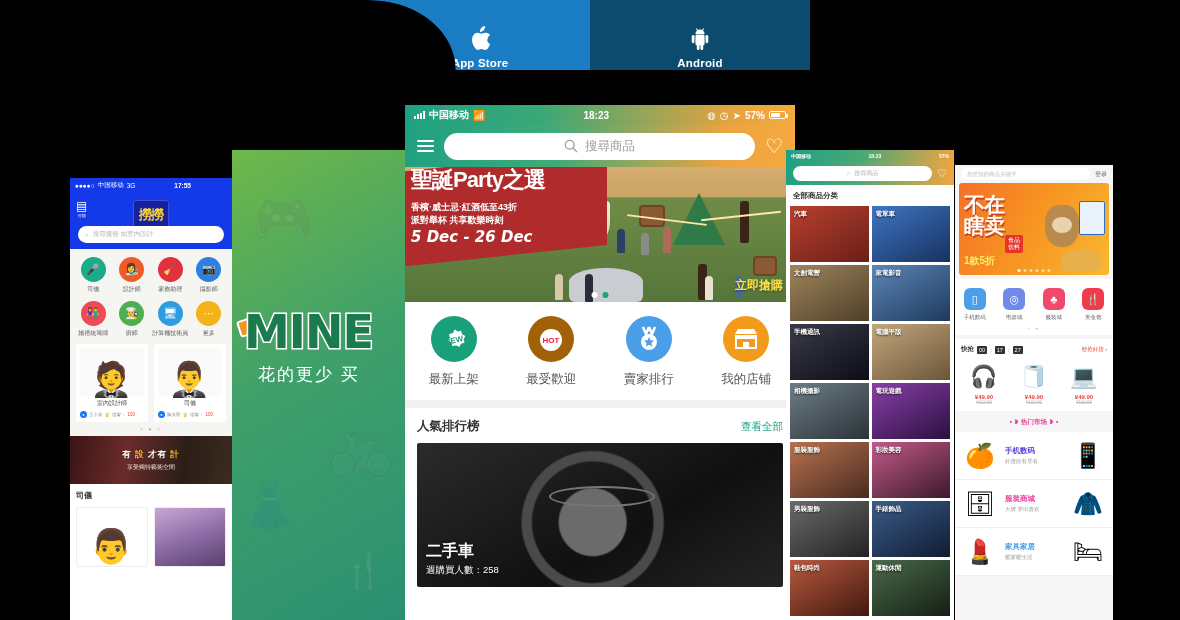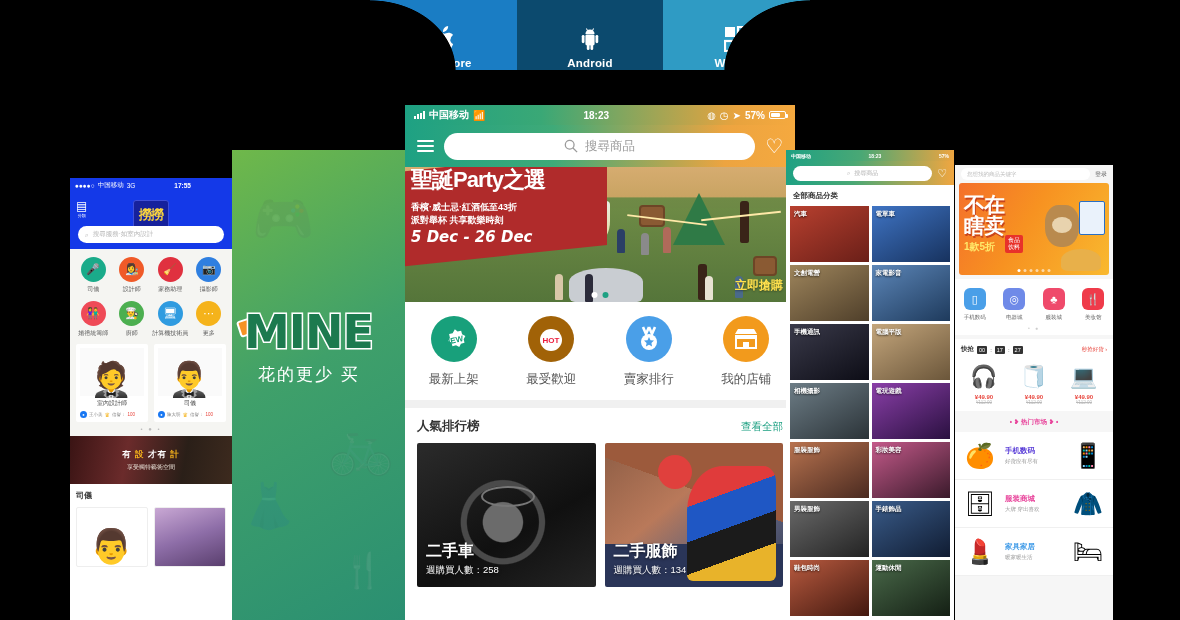--- a/index.html
+++ b/index.html
@@ -200,21 +200,21 @@
   .p5 { left: 955px; top: 165px; width: 158px; height: 455px; background: #f6f6f6; }
   .p5 .top { height: 18px; background: #f6f6f6; display: flex; align-items: center;
              padding: 0 6px; gap: 5px; }
   .p5 .sfield { flex: 1; height: 12px; background: #fff; border-radius: 6px; font-size: 5.5px;
                 color: #bbb; display: flex; align-items: center; padding: 0 6px; }
   .p5 .login { font-size: 6px; color: #555; }
   .p5 .hero { height: 92px; margin: 0 4px; border-radius: 3px; position: relative; overflow: hidden;
               background: linear-gradient(120deg,#f4702a,#f79221 45%,#f9b92f); }
   .p5 .hero .big { position: absolute; left: 5px; top: 11px; color: #fff; font-size: 21px;
                    font-weight: 800; line-height: 21px; letter-spacing: -1px; text-shadow: 1px 2px 0 #c8441c; }
-  .p5 .hero .small { position: absolute; left: 5px; top: 57px; color: #ffe96a; font-size: 10px; font-weight: 800; }
+  .p5 .hero .small { position: absolute; left: 5px; top: 71px; color: #ffe96a; font-size: 10px; font-weight: 800; }
   .p5 .hero .sq { position: absolute; right: 30px; top: 22px; width: 34px; height: 42px;
                   background: #b98a4e; border-radius: 40% 40% 45% 45%; }
   .p5 .hero .sq::after { content: ""; position: absolute; left: 7px; top: 12px; width: 20px; height: 16px;
                   background: #e8d3ae; border-radius: 50%; }
   .p5 .hero .box { position: absolute; right: 4px; top: 18px; width: 26px; height: 34px;
                    background: #eaf2fb; border: 1.5px solid #2a6fc4; border-radius: 2px; }
   .p5 .hero .tagbox { position: absolute; left: 46px; top: 52px; background: #e8322a; color: #fff;
                       font-size: 6px; padding: 2px 3px; border-radius: 2px; line-height: 7px; text-align: center; }
   .p5 .hero .snack { position: absolute; right: 8px; bottom: 4px; width: 40px; height: 22px;
                      background: #e8b04a; border-radius: 50% 50% 20% 20%; }
@@ -270,33 +270,20 @@
           <rect x="18" y="8.5" width="3" height="9" rx="1.5" fill="#fff"></rect>
           <rect x="8.5" y="19" width="3" height="6" rx="1.5" fill="#fff"></rect>
           <rect x="12.5" y="19" width="3" height="6" rx="1.5" fill="#fff"></rect>
           <path d="M7 7.5a5 5 0 0110 0z" fill="#fff"></path>
           <line x1="8" y1="1.5" x2="9.5" y2="4" stroke="#fff" stroke-width="1.1"></line>
           <line x1="16" y1="1.5" x2="14.5" y2="4" stroke="#fff" stroke-width="1.1"></line>
         </svg>
       </span>
       <span class="tlabel">Android</span>
     </div>
-    <div class="tab tab-wechat">
-      <span class="glyph">
-        <svg width="26" height="26" viewBox="0 0 26 26">
-          <rect x="1" y="1" width="10" height="10" fill="#fff"></rect>
-          <rect x="14" y="1" width="11" height="11" fill="none" stroke="#fff" stroke-width="2.2"></rect>
-          <rect x="1" y="15" width="11" height="10" fill="none" stroke="#fff" stroke-width="2.2"></rect>
-          <rect x="15" y="15" width="3" height="10" fill="#fff"></rect>
-          <rect x="20" y="15" width="2" height="5" fill="#fff"></rect>
-          <rect x="20" y="21" width="5" height="4" fill="#fff"></rect>
-        </svg>
-      </span>
-      <span class="tlabel">WeChar</span>
-    </div>
   </div>
 
   <div class="phone p1">
     <div class="sbar">
       <span>●●●●○</span>
       <span>中国移动</span>
       <span>3G</span>
       <span class="mid">17:55</span>
     </div>
     <div class="hdr">
@@ -519,26 +506,20 @@
         <div class="rtitle">人氣排行榜</div>
         <div class="rmore">查看全部</div>
       </div>
       <div class="rcards">
         <div class="rcard rc-car">
           <div class="ov">
             <div class="ct">二手車</div>
             <div class="cs">週購買人數：258</div>
           </div>
         </div>
-        <div class="rcard rc-cloth">
-          <div class="ov">
-            <div class="ct">二手服飾</div>
-            <div class="cs">週購買人數：134</div>
-          </div>
-        </div>
       </div>
     </div>
   </div>
 
   <div class="phone p4">
     <div class="sbar">
       <span>中国移动</span>
       <span class="mid">18:23</span>
       <span>57%</span>
     </div>

